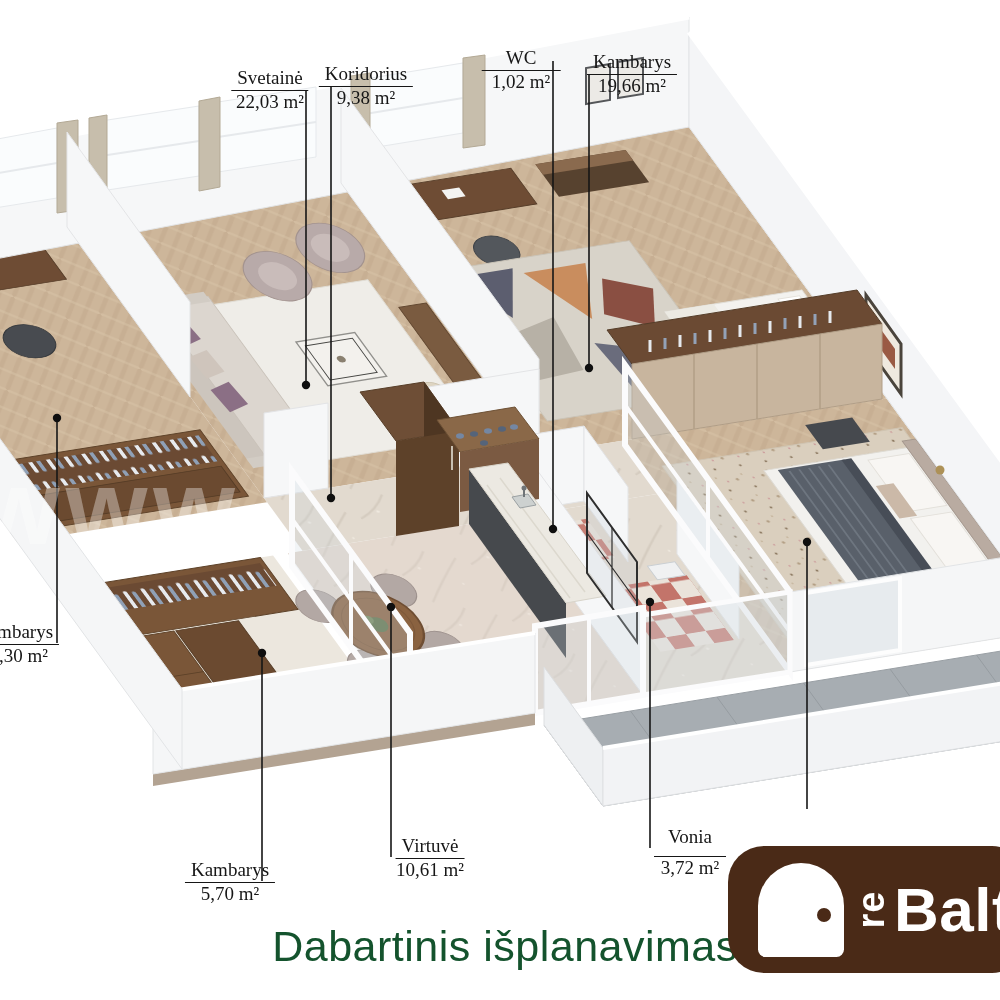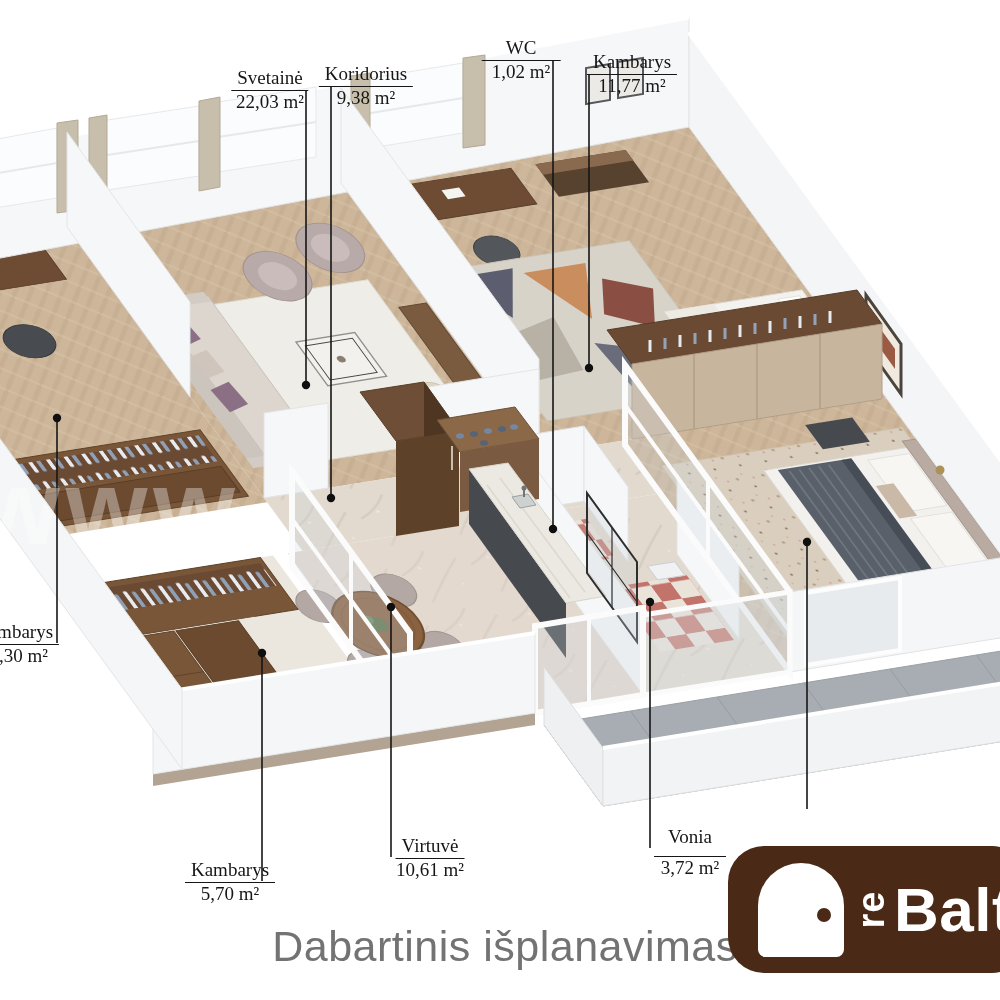--- a/index.html
+++ b/index.html
@@ -8,21 +8,21 @@
   #plan-svg{position:absolute;left:0;top:0;width:1000px;height:1000px;}
   .room-label{position:absolute;transform:translateX(-50%);text-align:center;white-space:nowrap;
               font-family:"Liberation Serif","DejaVu Serif",serif;color:#161616;font-size:19px;line-height:1.1;}
   .rl-name{display:inline-block;border-bottom:1.7px solid #161616;padding:0 6px 1px;}
   .rl-area{display:block;padding-top:1px;}
   .room-label.wide .rl-name{padding:0 24px 1px;}
   .room-label.med .rl-name{padding:0 14px 8px;}
   #watermark{position:absolute;left:-22px;top:448px;font-size:105px;font-weight:bold;
              color:#ffffff;opacity:.35;letter-spacing:6px;}
   #page-title{position:absolute;left:505px;top:922px;transform:translateX(-50%);
-              font-size:43px;color:#737373;letter-spacing:.5px;white-space:nowrap;}
+              font-size:43px;color:#14532d;letter-spacing:.5px;white-space:nowrap;}
   #logo{position:absolute;left:728px;top:846px;width:300px;height:127px;background:#4a2a17;
         border-radius:36px;display:flex;align-items:center;}
   #logo-door{width:86px;height:94px;margin-left:30px;background:#ffffff;
              border-radius:46px 46px 8px 8px;position:relative;flex:0 0 auto;}
   #logo-door .knob{position:absolute;right:13px;top:45px;width:14px;height:14px;border-radius:50%;background:#4a2a17;}
   #logo-re{flex:0 0 auto;width:44px;display:flex;justify-content:center;margin-left:6px;}
   #logo-re span{display:inline-block;transform:rotate(-90deg);font-size:38px;font-weight:600;color:#ffffff;letter-spacing:1px;}
   #logo-word{font-size:62px;font-weight:600;color:#ffffff;letter-spacing:.5px;white-space:nowrap;}
 </style>
 </head>
@@ -317,27 +317,27 @@
 <div id="watermark">www</div>
 
 <div class="room-label" style="left:270px;top:68px">
   <span class="rl-name">Svetainė</span>
   <span class="rl-area">22,03 m²</span>
 </div>
 <div class="room-label" style="left:366px;top:64px">
   <span class="rl-name">Koridorius</span>
   <span class="rl-area">9,38 m²</span>
 </div>
-<div class="room-label wide" style="left:521px;top:38px">
+<div class="room-label wide" style="left:521px;top:48px">
   <span class="rl-name">WC</span>
   <span class="rl-area">1,02 m²</span>
 </div>
 <div class="room-label" style="left:632px;top:52px">
   <span class="rl-name">Kambarys</span>
-  <span class="rl-area">11,77 m²</span>
+  <span class="rl-area">19,66 m²</span>
 </div>
 <div class="room-label" style="left:14px;top:622px">
   <span class="rl-name">Kambarys</span>
   <span class="rl-area">15,30 m²</span>
 </div>
 <div class="room-label" style="left:230px;top:860px">
   <span class="rl-name">Kambarys</span>
   <span class="rl-area">5,70 m²</span>
 </div>
 <div class="room-label" style="left:430px;top:836px">

